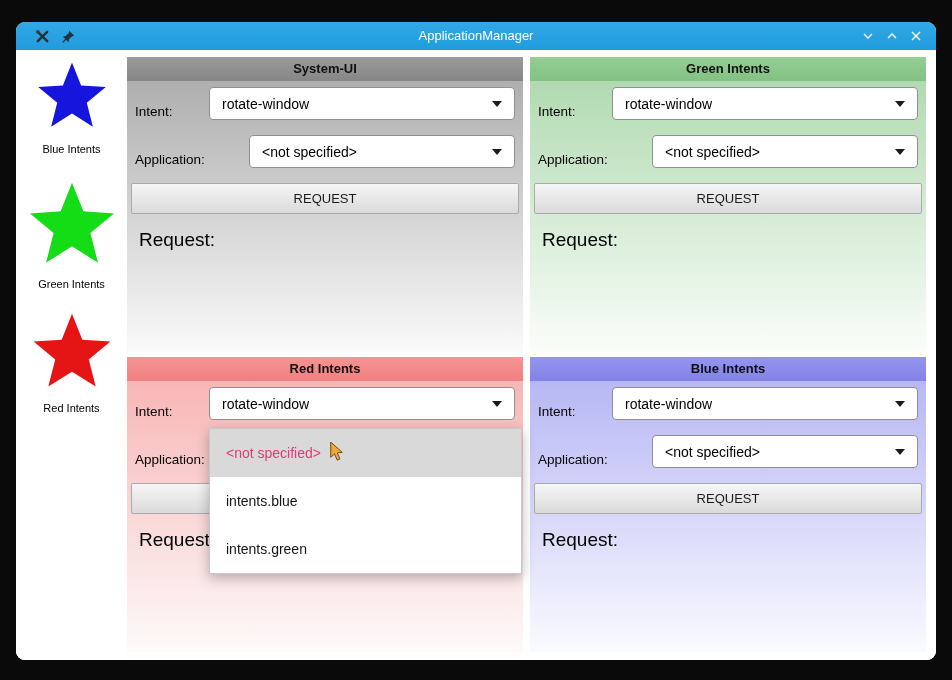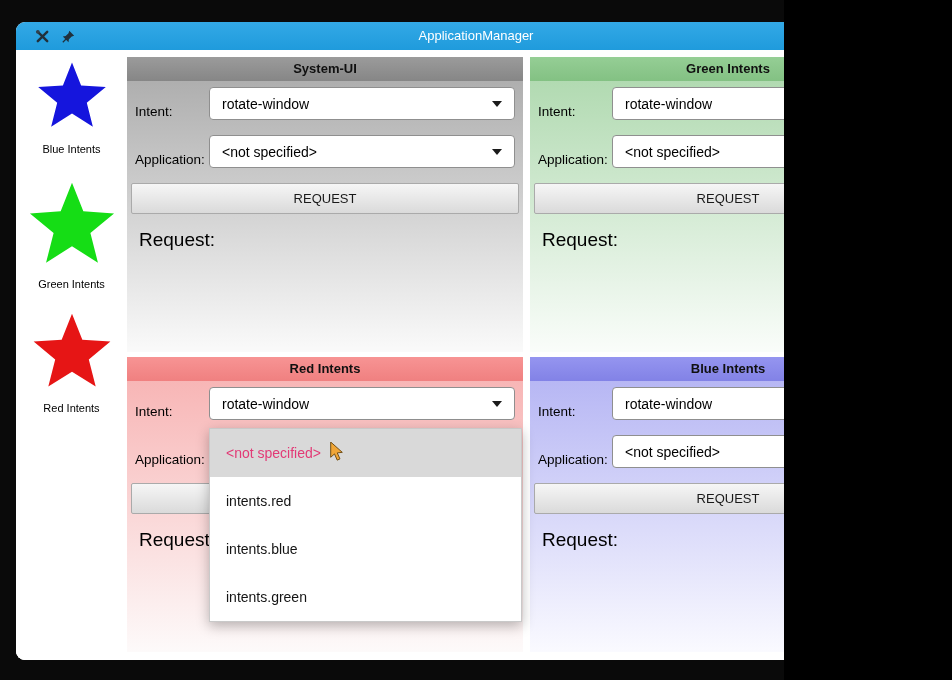--- a/index.html
+++ b/index.html
@@ -1,18 +1,18 @@
 <!DOCTYPE html>
 <html><head>
 <meta charset="utf-8">
 <style>
   * { box-sizing: border-box; }
   html,body { margin:0; padding:0; background:#000; }
   body { font-family:"Liberation Sans", sans-serif; }
-  .stage { position:relative; width:784px; height:680px; background:#0a0a0a; overflow:hidden; }
+  .stage { position:relative; width:952px; height:680px; background:#0a0a0a; overflow:hidden; }
   .window { position:absolute; left:16px; top:22px; width:920px; height:638px;
             border-radius:9px; overflow:hidden; background:#fff; }
 
   
   .titlebar { position:absolute; left:0; top:0; right:0; height:28px;
               background:linear-gradient(180deg,#33a9e6,#1f9bdc); }
   .tb-title { position:absolute; left:0; right:0; top:0; height:28px; line-height:28px;
               text-align:center; color:#ffffff; font-size:13px; }
   .tb-icon { position:absolute; top:6px; width:16px; height:16px; display:flex;
              align-items:center; justify-content:center; }
@@ -38,21 +38,21 @@
   .p-blue  { background:linear-gradient(180deg,#b1b1f3 0%,#fafaff 100%); }
   .panel-header { height:24px; line-height:24px; text-align:center; font-weight:bold;
                   font-size:13px; color:#101010; }
   .hdr-gray  { background:linear-gradient(180deg,#9b9b9b,#868686); }
   .hdr-green { background:linear-gradient(180deg,#95ce95,#83c183); }
   .hdr-red   { background:linear-gradient(180deg,#f79494,#f08080); }
   .hdr-blue  { background:linear-gradient(180deg,#9595f0,#8282e6); }
 
   .row { position:absolute; left:8px; right:8px; height:33px; display:flex; align-items:center; }
   .row-intent { top:30px; }
-  .row-app { top:78px; }
+  .row-app { top:78px;gap:40px; }
   .lbl { width:74px; font-size:13.5px; color:#000; flex:0 0 74px;margin-top:16px; }
   .combo { flex:1; height:33px; background:#fff; border:1px solid #8f8f8f; border-radius:4px;
            display:flex; align-items:center; padding:0 12px; position:relative;
            font-size:14px; color:#000; cursor:default; }
   .combo-arrow { position:absolute; right:12px; top:13px; width:0; height:0;
                  border-left:5px solid transparent; border-right:5px solid transparent;
                  border-top:6px solid #1b1b1b; }
 
   .request-btn { position:absolute; left:4px; right:4px; top:126px; height:31px;
                  background:linear-gradient(180deg,#f6f6f6,#dadada); border:1px solid #aaaaaa;
@@ -219,23 +219,20 @@
       <div class="dropdown">
         <div class="dd-item selected">
           <span>&lt;not specified&gt;</span>
           <span class="cursor-glyph">
             <svg width="15" height="19" viewBox="0 0 13 18">
               <path d="M1,0 L1,14.5 L4.6,11.3 L7.2,17.2 L9.8,16 L7.2,10.3 L12,9.8 Z" fill="#f0a638" stroke="#6b4a12" stroke-width="0.9"></path>
             </svg>
           </span>
         </div>
         <div class="dd-item">
-          <span>intents.red</span>
-        </div>
-        <div class="dd-item">
           <span>intents.blue</span>
         </div>
         <div class="dd-item">
           <span>intents.green</span>
         </div>
       </div>
 
     </div>
   </div>
 </div>

